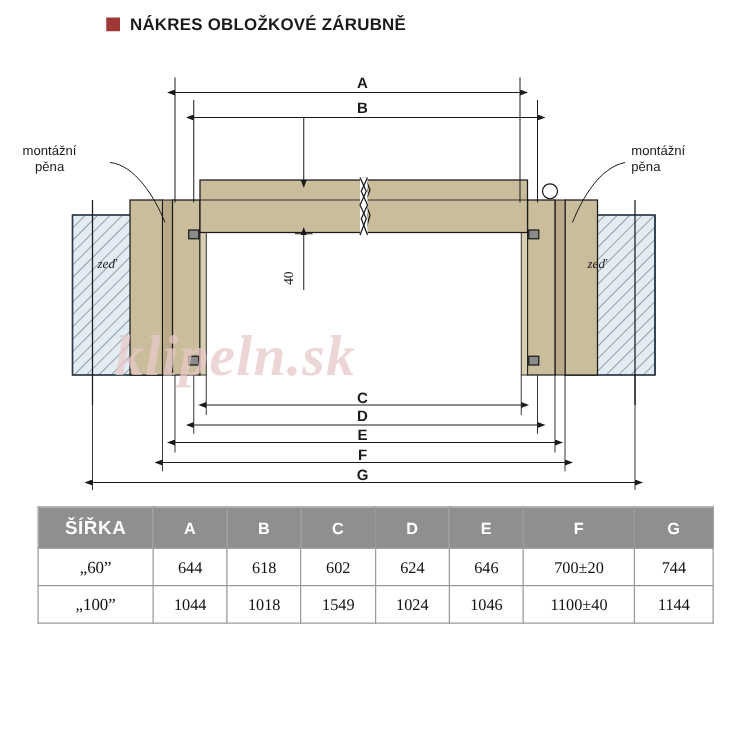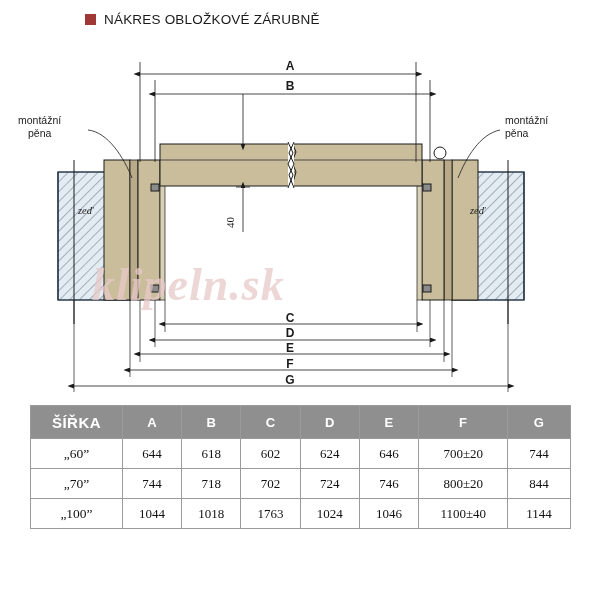--- a/index.html
+++ b/index.html
@@ -12,21 +12,21 @@
   }
   
   #title-row{
     position:absolute;left:85px;top:12px;
     display:flex;align-items:center;gap:8px;
   }
   #title-square{
     width:11px;height:11px;background:#a03838;display:inline-block;
   }
   #title-text{
-    font-size:13.5px;font-weight:normal;color:#1a1a1a;letter-spacing:.2px;
+    font-size:13.5px;font-weight:bold;color:#1a1a1a;letter-spacing:.2px;
   }
   
   #drawing{
     position:absolute;left:0;top:32px;width:600px;height:370px;
   }
   #drawing svg{display:block;}
   
   #watermark{
     position:absolute;left:92px;top:258px;
     font-family:"Liberation Serif", serif;
@@ -244,34 +244,24 @@
         <td class="first-col">„60”</td>
         <td>644</td>
         <td>618</td>
         <td>602</td>
         <td>624</td>
         <td>646</td>
         <td>700±20</td>
         <td>744</td>
       </tr>
       <tr>
-        <td class="first-col">„70”</td>
-        <td>744</td>
-        <td>718</td>
-        <td>702</td>
-        <td>724</td>
-        <td>746</td>
-        <td>800±20</td>
-        <td>844</td>
-      </tr>
-      <tr>
         <td class="first-col">„100”</td>
         <td>1044</td>
         <td>1018</td>
-        <td>1763</td>
+        <td>1549</td>
         <td>1024</td>
         <td>1046</td>
         <td>1100±40</td>
         <td>1144</td>
       </tr>
     </tbody>
   </table>
 </div>
 
 </body></html>

